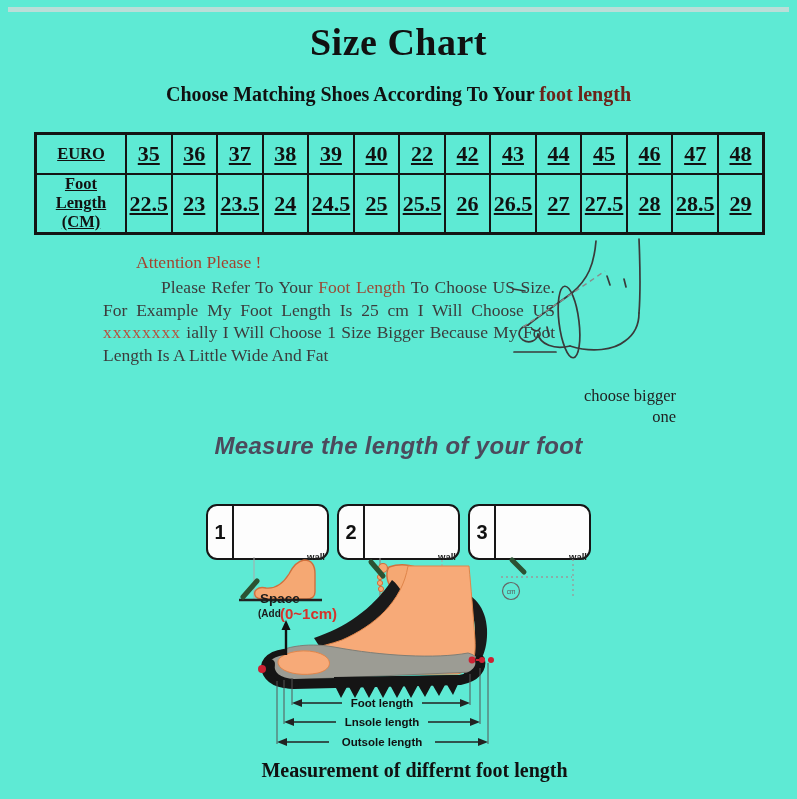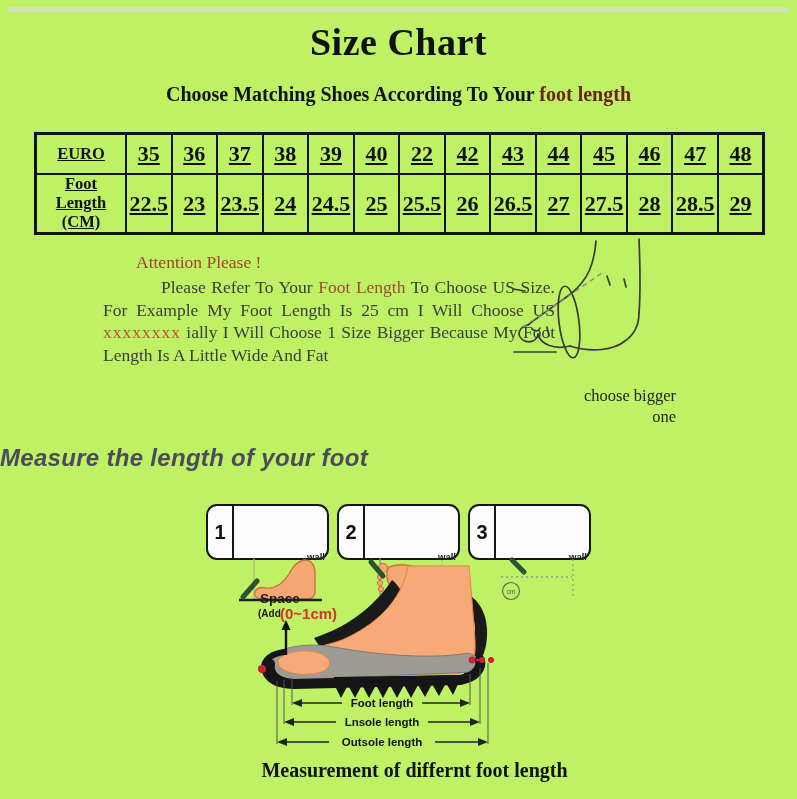--- a/index.html
+++ b/index.html
@@ -1,16 +1,16 @@
 <!DOCTYPE html>
 <html><head>
 <meta charset="utf-8">
 <style>
   html,body{margin:0;padding:0;background:#ffffff;}
-  .page{position:relative;width:797px;height:799px;background:#bef264;overflow:hidden;
+  .page{position:relative;width:797px;height:799px;background:#5eead4;overflow:hidden;
         font-family:"Liberation Serif", serif;color:#111;}
   .top-strip{position:absolute;left:8px;top:7px;width:781px;height:5px;background:#dadada;opacity:.75;}
 
   .title{position:absolute;top:20px;left:0;width:100%;text-align:center;
          font-size:38px;font-weight:bold;letter-spacing:.5px;}
   .subtitle{position:absolute;top:83px;left:0;width:100%;text-align:center;
             font-size:20px;font-weight:bold;}
   .subtitle .accent{color:#6b241a;}
 
   .size-table-wrap{position:absolute;left:34px;top:132px;width:731px;text-decoration:underline;}
@@ -26,21 +26,21 @@
   .attn-heading{color:#a3432f;font-size:17.5px;margin-left:33px;}
   .attn-body{margin:3px 0 0 0;font-size:17.5px;line-height:22.5px;color:#3c3c3c;
              text-align:justify;text-indent:58px;}
   .attn-body .hl{color:#9a4c38;}
   .attn-body .crossed{color:#b8503e;letter-spacing:1px;}
 
   .foot-sketch{position:absolute;left:512px;top:229px;width:178px;height:168px;pointer-events:none;}
   .choose-note{position:absolute;left:556px;top:385px;width:120px;text-align:right;
                font-size:16.5px;line-height:21px;color:#222;}
 
-  .measure-heading{position:absolute;top:444px;left:0;width:100%;text-align:left;
+  .measure-heading{position:absolute;top:432px;left:0;width:100%;text-align:center;
                    font-family:"Liberation Sans", sans-serif;font-style:italic;font-weight:bold;
                    font-size:24px;color:#4c4a5c;letter-spacing:.3px;}
 
   .steps{position:absolute;top:504px;left:0;width:100%;display:flex;justify-content:center;gap:8px;}
   .panel{position:relative;width:123px;height:56px;border:2.5px solid #161616;border-radius:11px;
          background:#fdfdfd;display:flex;box-sizing:border-box;}
   .panel .num{width:24px;border-right:2px solid #161616;display:flex;align-items:center;
               justify-content:center;font-family:"Liberation Sans", sans-serif;
               font-weight:bold;font-size:20px;}
   .panel .art{position:relative;flex:1;margin-top:48px;}

